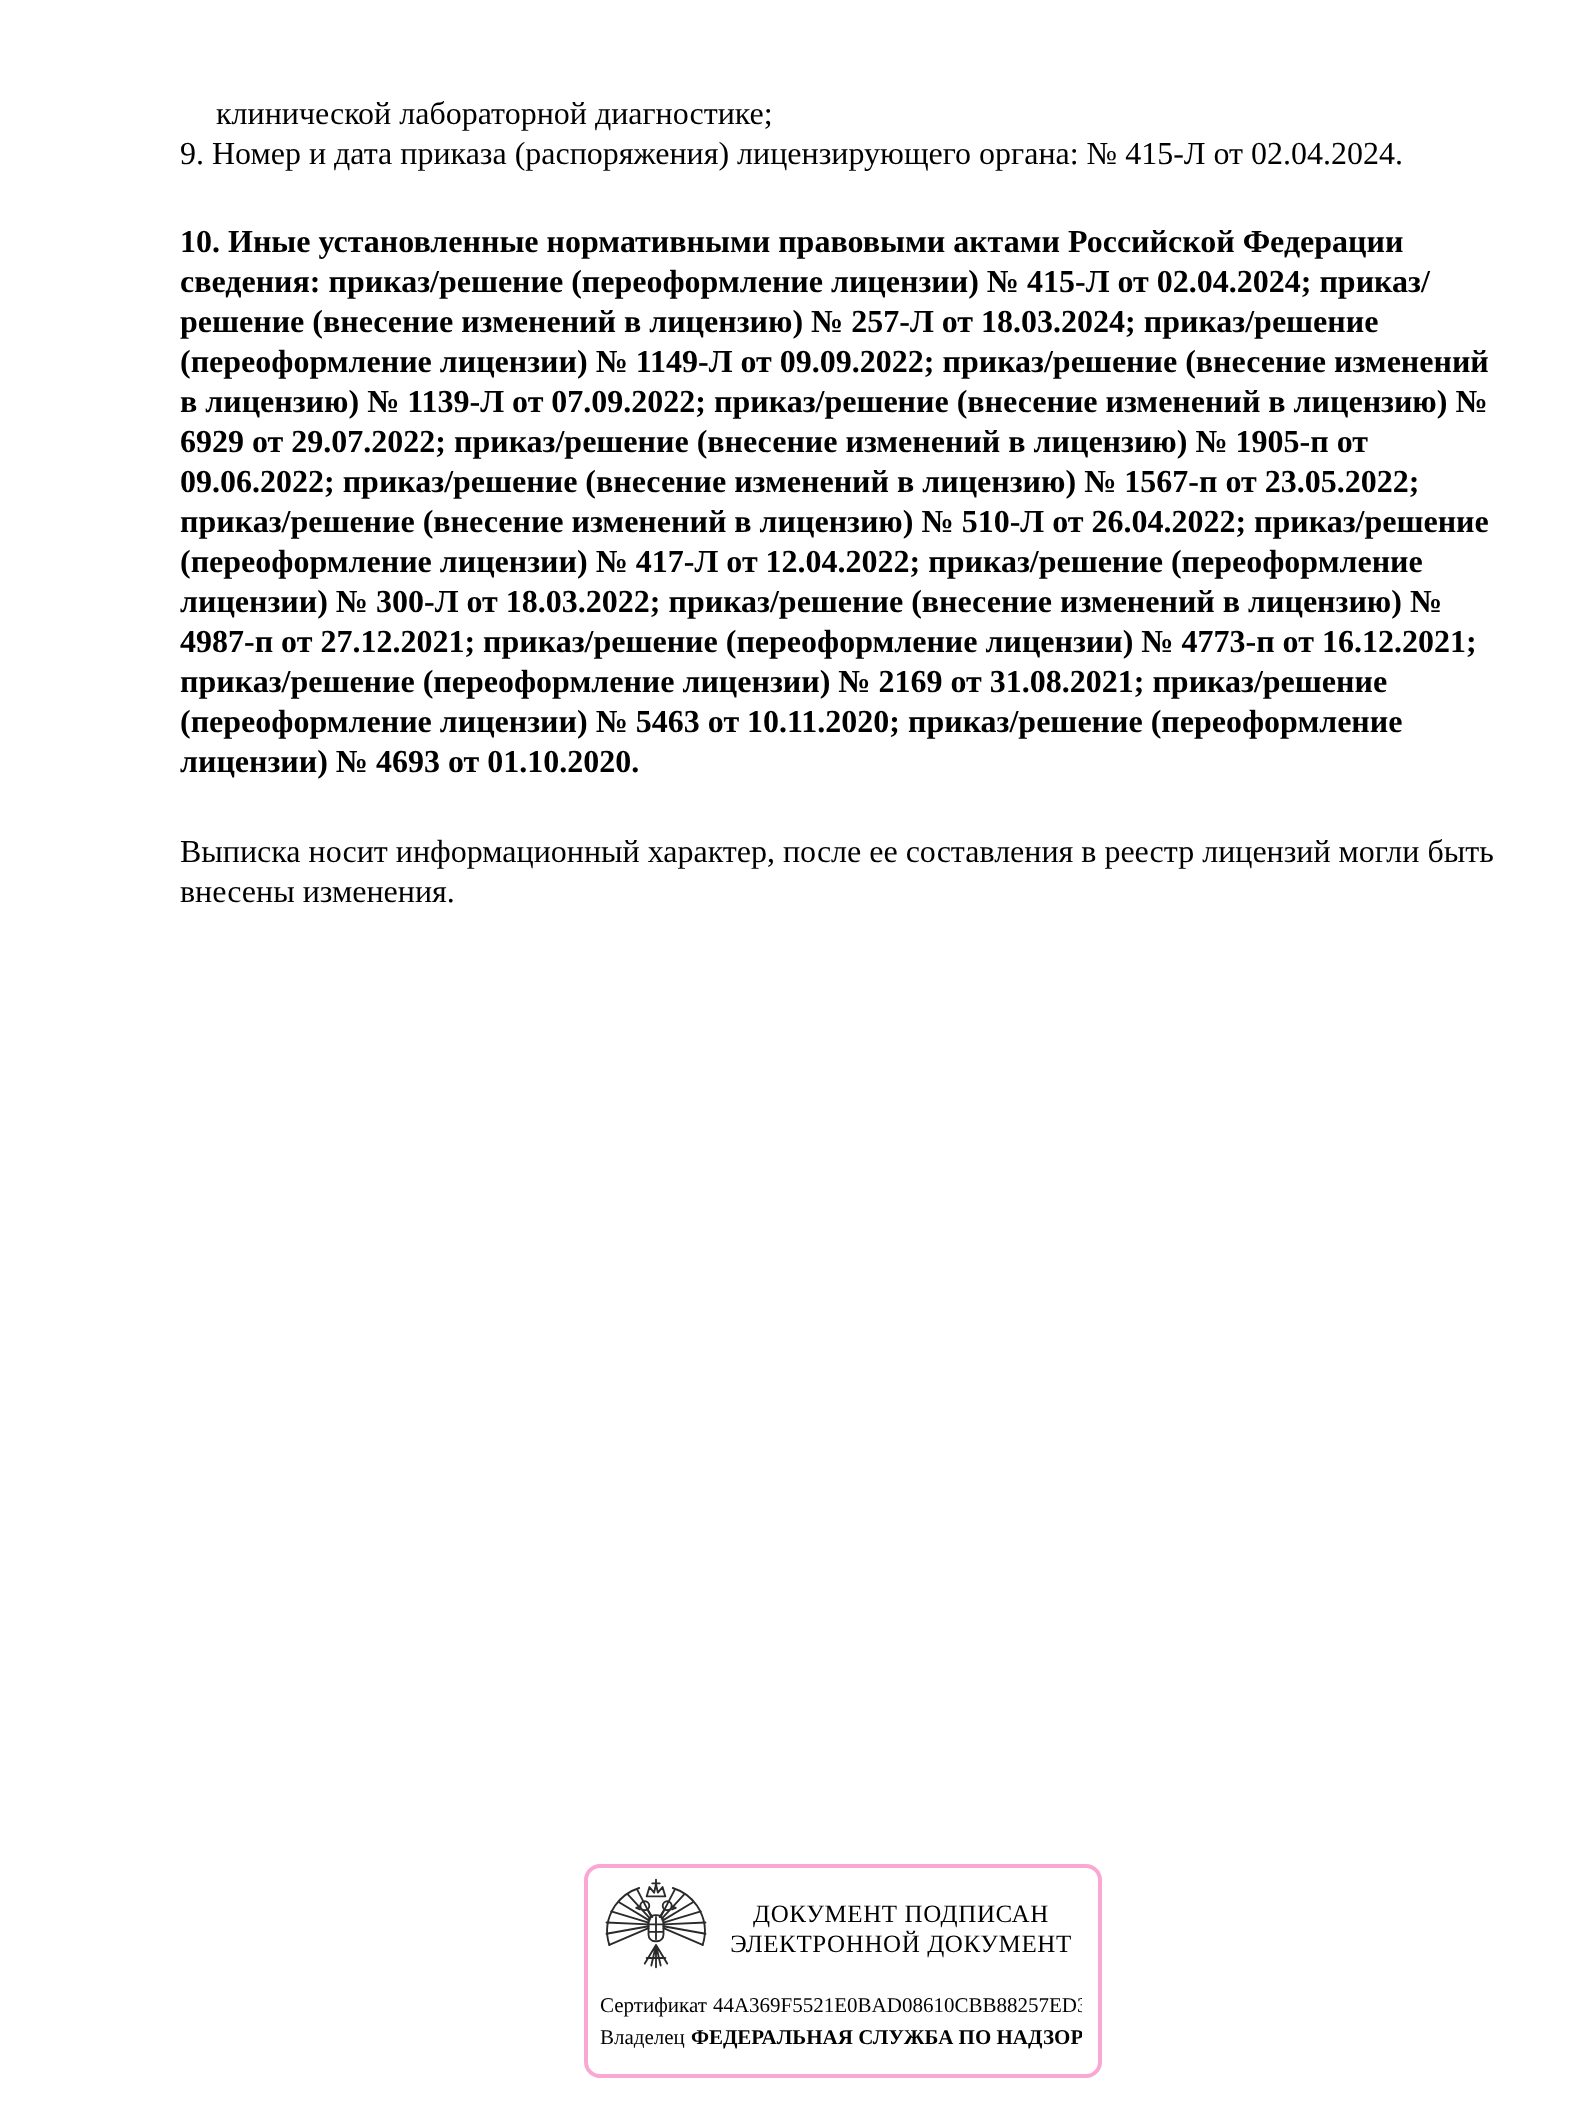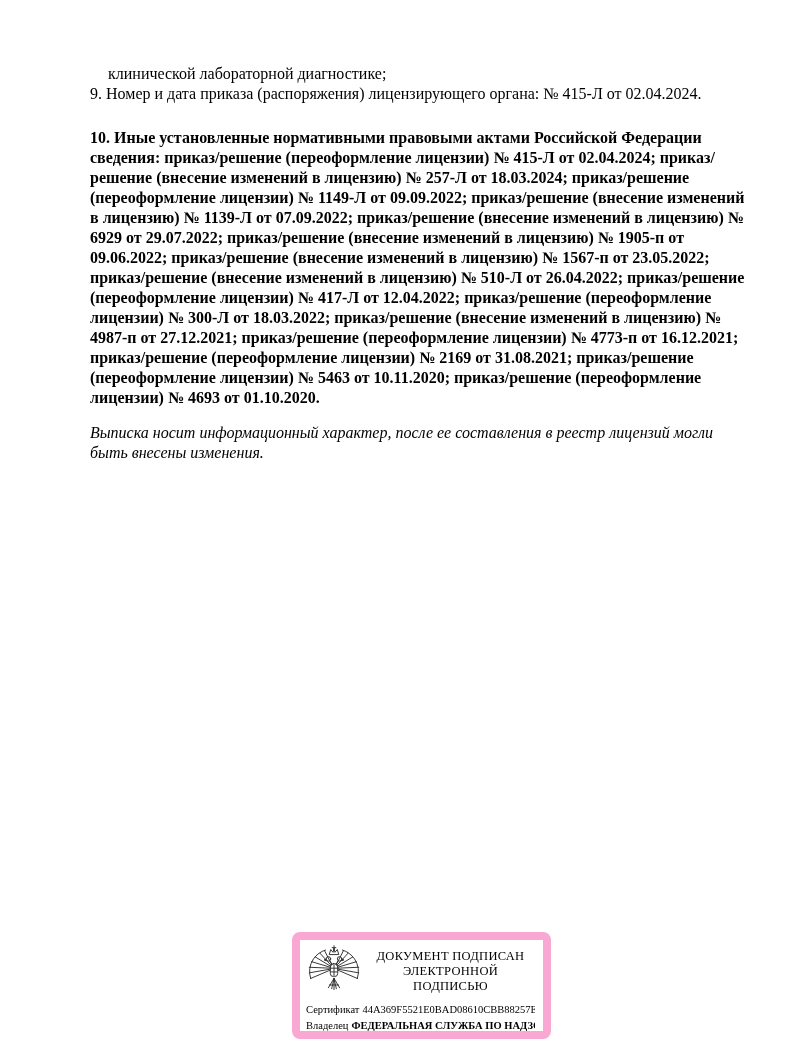--- a/index.html
+++ b/index.html
@@ -6,36 +6,36 @@
   body {
     width: 791px; height: 1053px;
     background: #ffffff;
     position: relative;
     overflow: hidden;
     font-family: "Liberation Serif", serif;
     color: #000;
   }
   .doc {
     position: absolute;
-    left: 90px; top: 64px;
+    left: 90px; top: 48px;
     width: 662px;
     font-size: 16px;
     line-height: 20px;
     text-align: left;
   }
   .cont-line { padding-left: 18px; }
   .p9  { }
   .p10 { margin-top: 24px; font-weight: bold; }
-  .note{ margin-top: 15px; font-style: italic; }
+  .note{ margin-top: 25px; }
 
   .stamp {
     position: absolute;
     left: 292px; top: 932px;
     width: 259px; height: 107px;
-    border: 8px solid #f9a8d4;
+    border: 2px solid #f9a8d4;
     border-radius: 8px;
     box-sizing: border-box;
     padding: 3px 8px 2px 6px;
     background: #fff;
     overflow: hidden;
   }
   .stamp-head {
     display: flex;
     align-items: center;
     gap: 4px;
@@ -87,20 +87,20 @@
         <path d="M34 27 L55 36 M34 26 L56.5 30 M34 25 L56.5 24 M34 24 L54 18 M33.5 23 L50 13 M33 22 L45 9 M32.5 21 L40 6.5"></path>
         <path d="M55 36 Q58.5 25 52 15 Q47 8 39 5.5"></path>
         <rect x="26" y="20" width="8" height="14" rx="3.5"></rect>
         <path d="M30 21 v12 M26.5 25 h7 M26.5 29 h7"></path>
         <path d="M30 36 L24 46 M30 36 L27.5 47 M30 36 L30 48 M30 36 L32.5 47 M30 36 L36 46"></path>
         <path d="M25 43 h10"></path>
       </g>
     </svg>
     <div class="stamp-title">
       <div>ДОКУМЕНТ ПОДПИСАН</div>
-      <div>ЭЛЕКТРОННОЙ ПОДПИСЬЮ</div>
+      <div>ЭЛЕКТРОННОЙ ДОКУМЕНТ</div>
     </div>
   </div>
   <div class="stamp-lines">
     <div class="stamp-line"><span class="lbl">Сертификат</span><span>44A369F5521E0BAD08610CBB88257ED3</span></div>
     <div class="stamp-line"><span class="lbl">Владелец</span><b>ФЕДЕРАЛЬНАЯ СЛУЖБА ПО НАДЗОРУ В СФ</b></div>
   </div>
 </div>
 
 </body></html>

